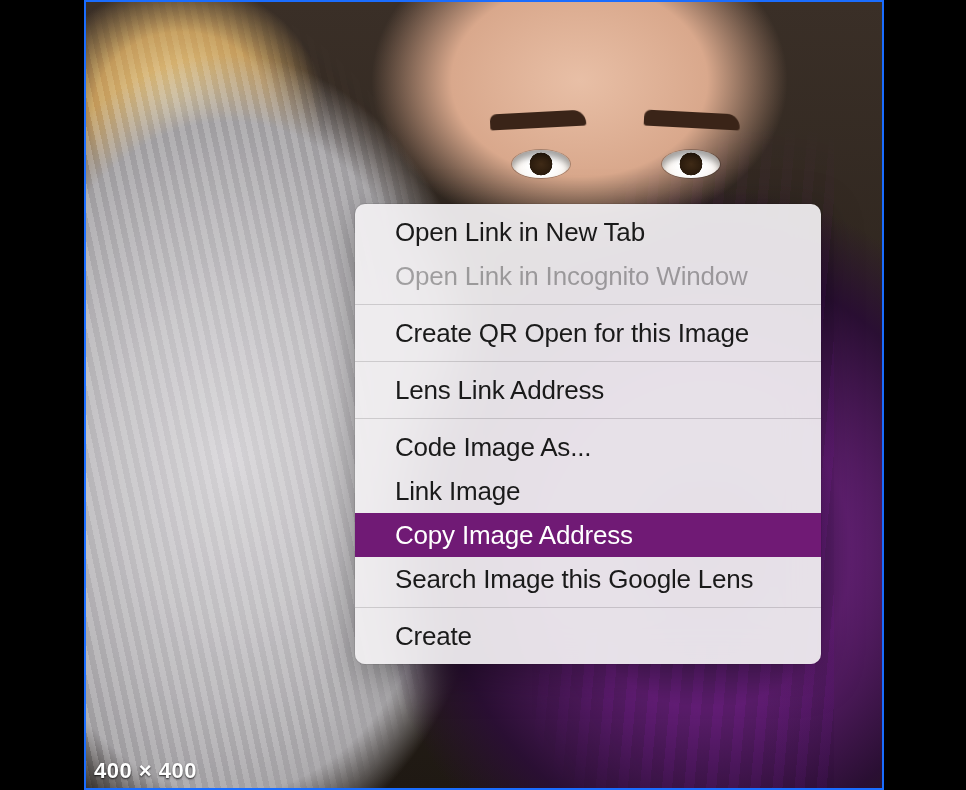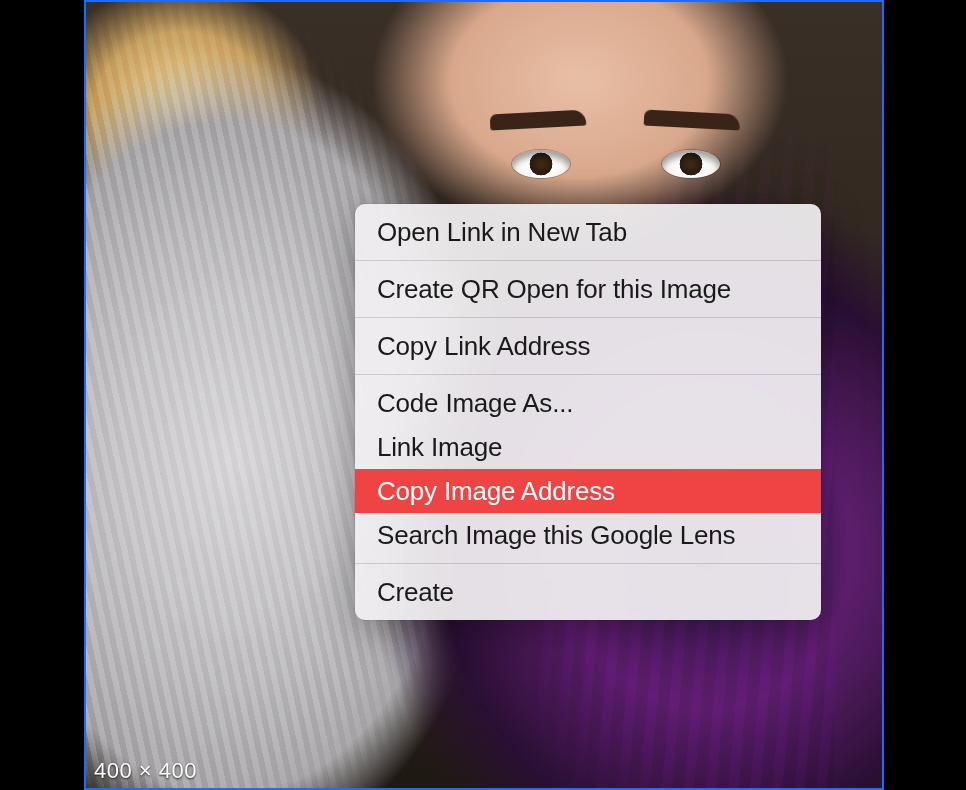--- a/index.html
+++ b/index.html
@@ -104,53 +104,53 @@
     .dimensions-badge {
       position: absolute;
       left: 2px;
       bottom: 2px;
       color: #fff;
       font-size: 22px;
       line-height: 1;
       padding: 2px 4px 4px 6px;
       text-shadow: 0 1px 2px rgba(0,0,0,0.8);
       letter-spacing: 0.5px;
-      font-weight: 400;
+      font-weight: 700;
     }
     
     .context-menu {
       position: absolute;
       top: 204px;
       left: 355px;
       width: 466px;
       background: rgba(242,240,242,0.93);
       border-radius: 10px;
       box-shadow: 0 10px 40px rgba(0,0,0,0.35), 0 0 0 1px rgba(0,0,0,0.08);
       backdrop-filter: blur(20px);
       -webkit-backdrop-filter: blur(20px);
       padding: 6px 0;
       overflow: hidden;
     }
     
     .menu-item {
-      padding: 3px 22px;
+      padding: 3px 40px;
       font-size: 26px;
       line-height: 38px;
       color: #1a1a1a;
       cursor: default;
       white-space: nowrap;
       letter-spacing: -0.2px;
     }
     
     .menu-item.disabled {
       color: rgba(0,0,0,0.32);
     }
     
     .menu-item.highlighted {
-      background: #ef4444;
+      background: #701a75;
       color: #fff;
     }
     
     .menu-separator {
       height: 1px;
       background: rgba(0,0,0,0.14);
       margin: 6px 0;
     }
   </style>
 </head>
@@ -162,24 +162,25 @@
   <div class="hair-highlight"></div>
   <div class="brow left"></div>
   <div class="brow right"></div>
   <div class="eye left"></div>
   <div class="eye right"></div>
   <div class="dimensions-badge">400 × 400</div>
 </div>
 
 <div class="context-menu" id="context-menu">
     <div class="menu-item">Open Link in New Tab</div>
+    <div class="menu-item disabled">Open Link in Incognito Window</div>
     <div class="menu-separator"></div>
     <div class="menu-item">Create QR Open for this Image</div>
     <div class="menu-separator"></div>
-    <div class="menu-item">Copy Link Address</div>
+    <div class="menu-item">Lens Link Address</div>
     <div class="menu-separator"></div>
     <div class="menu-item">Code Image As...</div>
     <div class="menu-item">Link Image</div>
     <div class="menu-item highlighted">Copy Image Address</div>
     <div class="menu-item">Search Image this Google Lens</div>
     <div class="menu-separator"></div>
     <div class="menu-item">Create</div>
   </div>
 
 </body></html>

